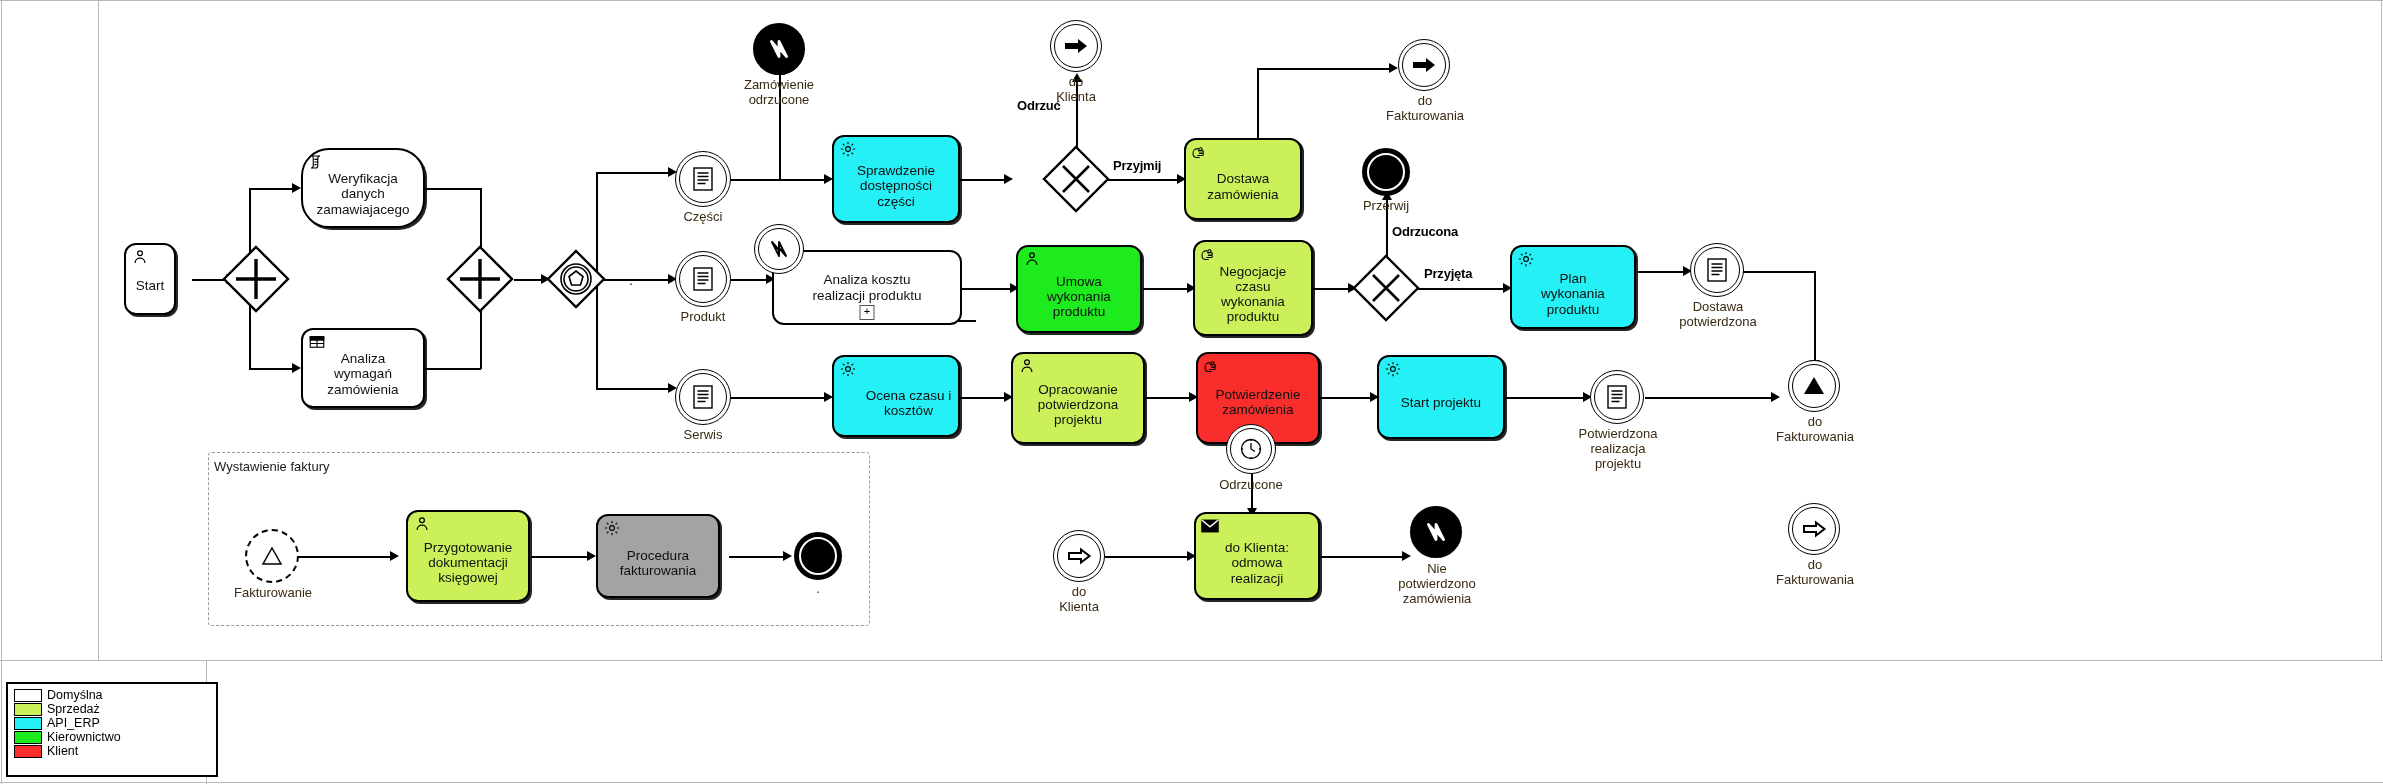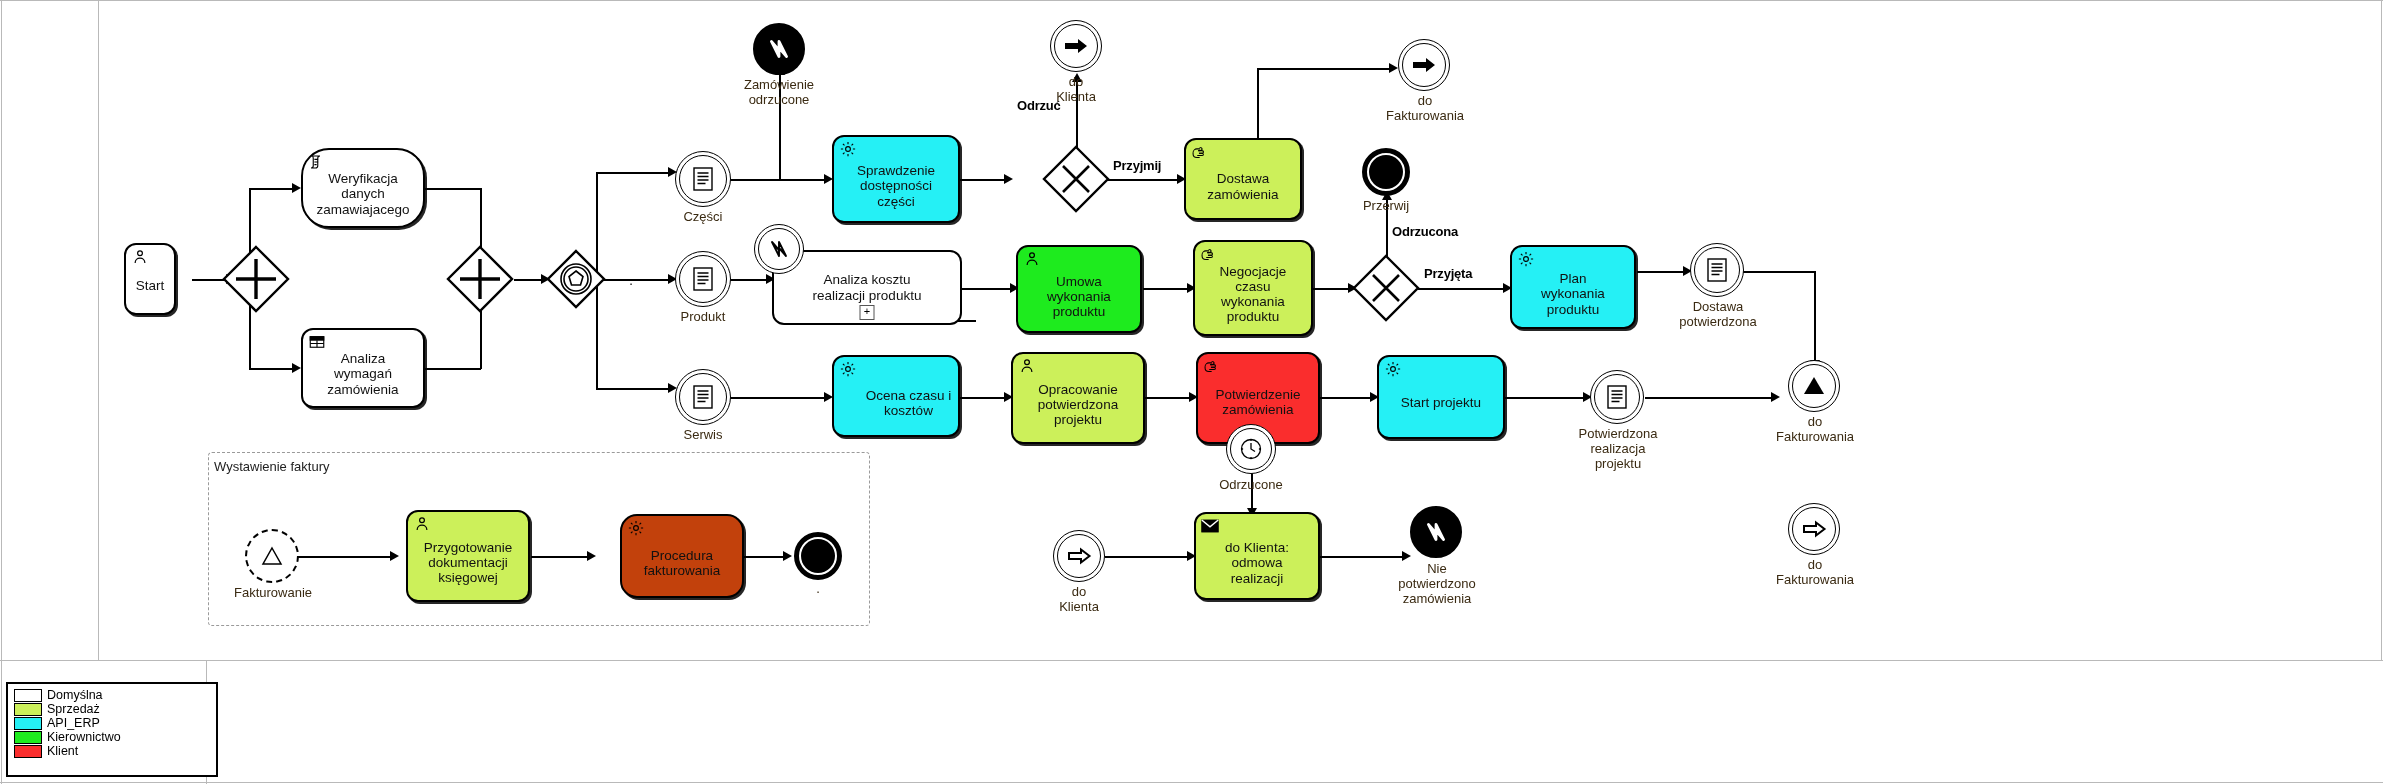--- a/index.html
+++ b/index.html
@@ -564,21 +564,21 @@
   <div class="node task" style="left:406px;top:510px;width:124px;height:92px;background:#ccf05a;">
     <svg class="tico" viewBox="0 0 24 24" fill="none" stroke="#000" stroke-width="1.6">
       <circle cx="12" cy="7" r="3.2"></circle>
         <path d="M5.5 20c0-4 3-6.5 6.5-6.5S18.5 16 18.5 20"></path>
     </svg>
     <span class="lbl" style="margin-top:13px;white-space:pre-line;">Przygotowanie
 dokumentacji
 księgowej</span>
   </div>
 
-  <div class="node task" style="left:620px;top:514px;width:124px;height:84px;background:#c2410c;border-radius:17px;">
+  <div class="node task" style="left:596px;top:514px;width:124px;height:84px;background:#a3a3a3;">
     <svg class="tico" viewBox="0 0 24 24" fill="none" stroke="#000" stroke-width="1.5">
       <circle cx="12" cy="12" r="3.2"></circle>
       <path d="M12 2.5v3M12 18.5v3M2.5 12h3M18.5 12h3M5.2 5.2l2.1 2.1M16.7 16.7l2.1 2.1M18.8 5.2l-2.1 2.1M7.3 16.7l-2.1 2.1"></path>
     </svg>
     <span class="lbl" style="margin-top:14px;white-space:pre-line;">Procedura
 fakturowania</span>
   </div>
 
   <div class="ev ev-terminate" style="left:794px;top:532px;width:48px;height:48px;">
     <div class="fill"></div>

